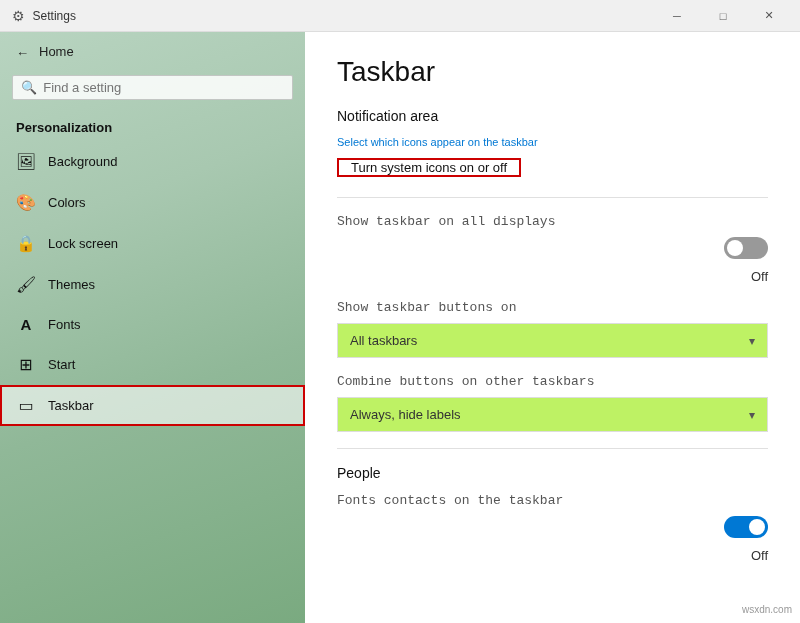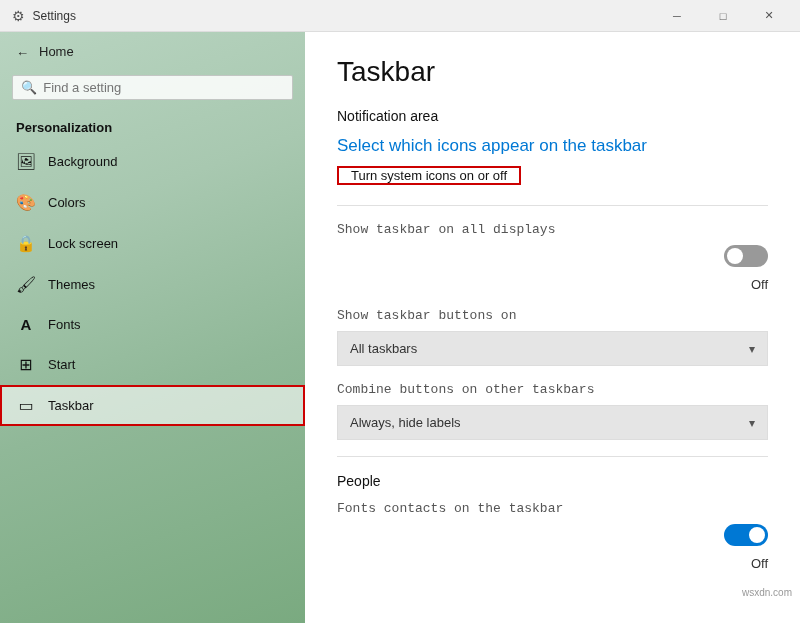--- a/index.html
+++ b/index.html
@@ -159,21 +159,21 @@
     .section-heading {
       font-size: 14px;
       font-weight: 400;
       color: #111;
       margin-bottom: 12px;
       margin-top: 8px;
     }
 
     .link-blue {
       color: #0078d4;
-      font-size: 17px;
+      font-size: 11px;
       cursor: pointer;
       text-decoration: none;
       display: block;
       margin-bottom: 10px;
     }
 
     .outlined-link {
       display: block;
       border: 2px solid #cc0000;
       padding: 0 12px;
@@ -231,39 +231,39 @@
       left: 25px;
     }
     .toggle-label {
       font-size: 13px;
       color: #333;
     }
 
     
     .dropdown {
       width: 100%;
-      background: #e5e5e5;
+      background: #bef264;
       border: 1px solid #ddd;
       padding: 9px 12px;
       font-size: 13px;
       color: #333;
       display: flex;
       justify-content: space-between;
       align-items: center;
       cursor: pointer;
       margin-bottom: 16px;
     }
     .dropdown-arrow {
       font-size: 12px;
       color: #555;
     }
 
     .watermark {
       position: fixed;
-      bottom: 25px;
+      bottom: 8px;
       right: 8px;
       font-size: 10px;
       color: #999;
     }
   </style>
 </head>
 <body>
 
 <div class="title-bar">
   <div class="title-bar-left">

